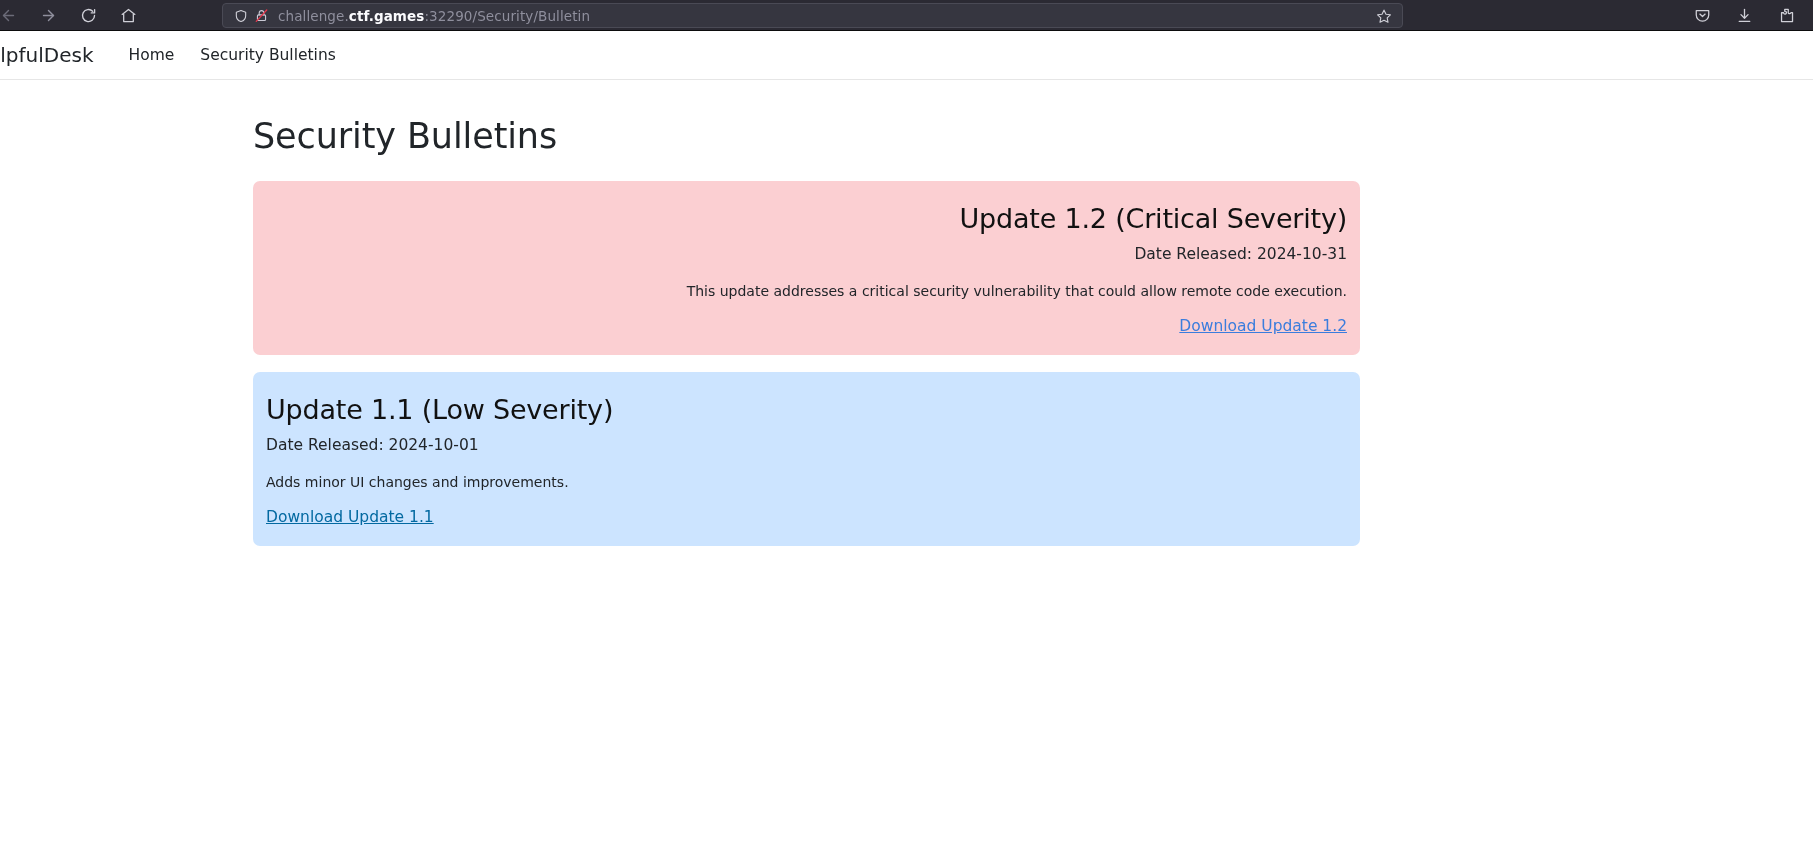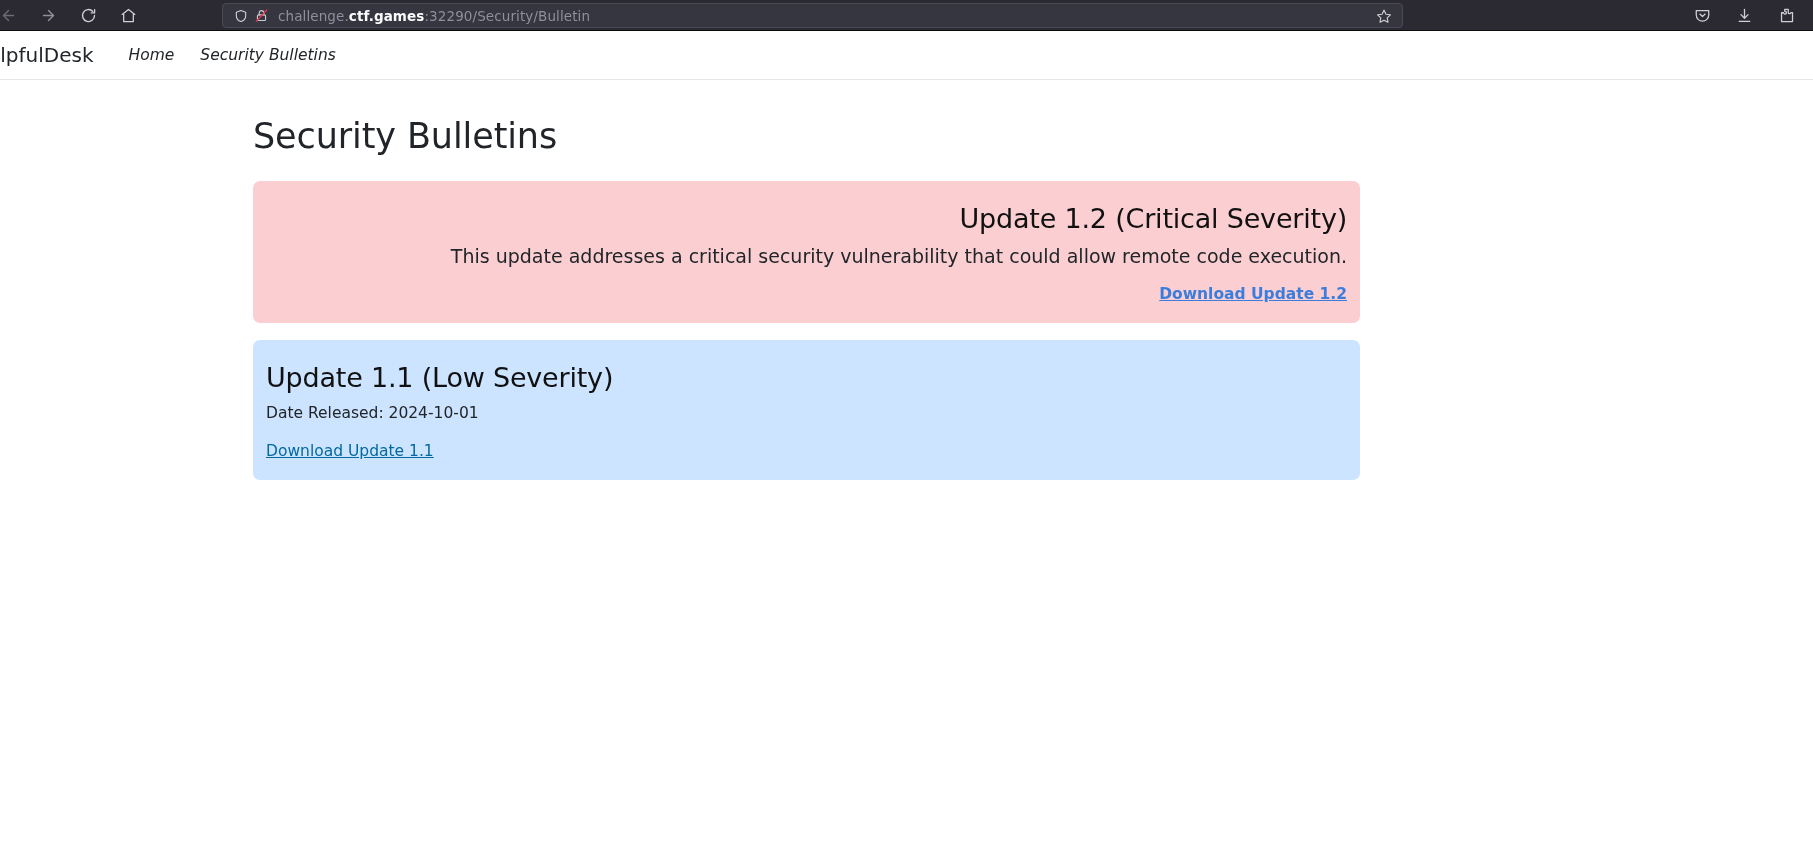--- a/index.html
+++ b/index.html
@@ -117,21 +117,20 @@
     color: #212529;
     margin-left: -12px;
     white-space: nowrap;
   }
 
   .nav-links {
     display: flex;
     align-items: center;
     gap: 0px;
     margin-left: 22px;
-    font-style: italic;
   }
 
   .nav-link {
     font-family: "DejaVu Sans", sans-serif;
     font-size: 15.5px;
     color: #212529;
     padding: 4px 13px;
     white-space: nowrap;
   }
 
@@ -174,33 +173,33 @@
 
   .card-date {
     font-family: "DejaVu Sans", sans-serif;
     font-size: 15.5px;
     color: #212529;
     margin-bottom: 20px;
   }
 
   .card-desc {
     font-family: "DejaVu Sans", sans-serif;
-    font-size: 19px;
+    font-size: 14px;
     color: #212529;
     margin-bottom: 18px;
   }
 
   .card-link {
     font-family: "DejaVu Sans", sans-serif;
     font-size: 15.5px;
     color: #0369a1;
     text-decoration: underline;
     display: inline-block;
   }
-  .sev-critical .card-link { color: #3b7ddd; font-weight: bold; }
+  .sev-critical .card-link { color: #3b7ddd; }
 </style>
 </head>
 <body>
 
 <div class="browser-toolbar">
 
   <div class="nav-buttons">
     <div class="nav-btn">
       <svg width="17" height="17" viewBox="0 0 24 24" fill="none" stroke="#6b6b78" stroke-width="2" stroke-linecap="round" stroke-linejoin="round">
         <line x1="19" y1="12" x2="5" y2="12"></line>
@@ -280,25 +279,27 @@
   </div>
 </div>
 
 <div class="content">
   <div class="container">
 
     <h1 class="page-title">Security Bulletins</h1>
 
     <div class="bulletin-card sev-critical">
       <div class="card-title">Update 1.2 (Critical Severity)</div>
+      <div class="card-date">Date Released: 2024-10-31</div>
       <div class="card-desc">This update addresses a critical security vulnerability that could allow remote code execution.</div>
       <a class="card-link">Download Update 1.2</a>
     </div>
 
     <div class="bulletin-card sev-low">
       <div class="card-title">Update 1.1 (Low Severity)</div>
       <div class="card-date">Date Released: 2024-10-01</div>
+      <div class="card-desc">Adds minor UI changes and improvements.</div>
       <a class="card-link">Download Update 1.1</a>
     </div>
 
 
   </div>
 </div>
 
 </body></html>

